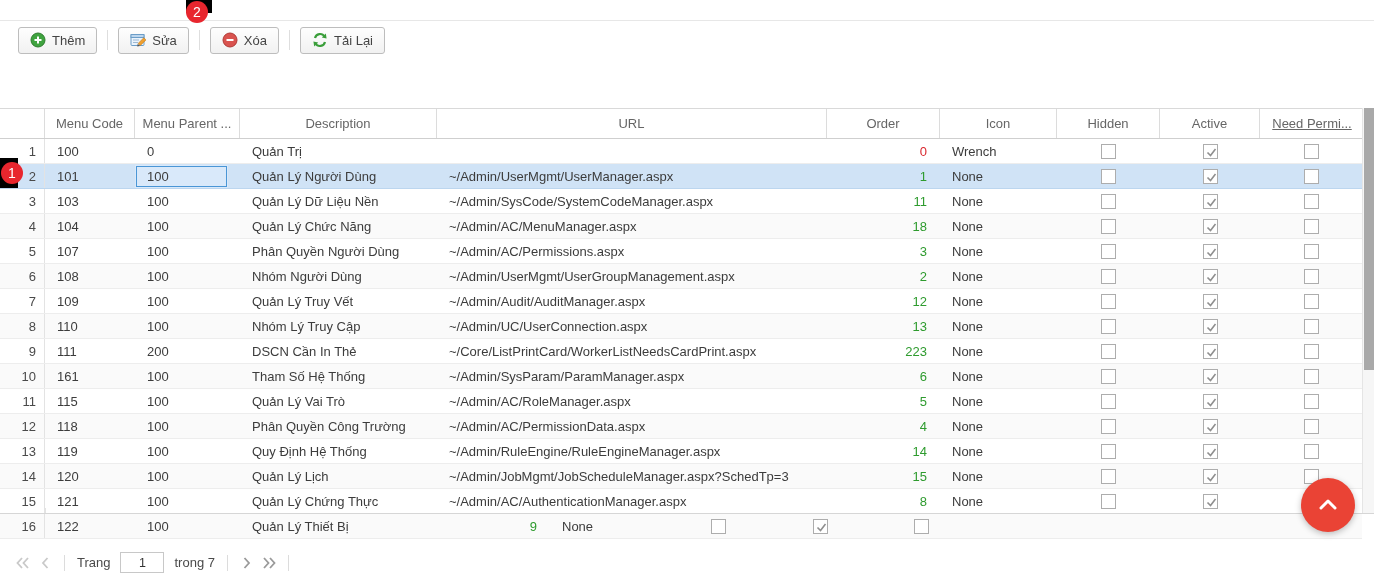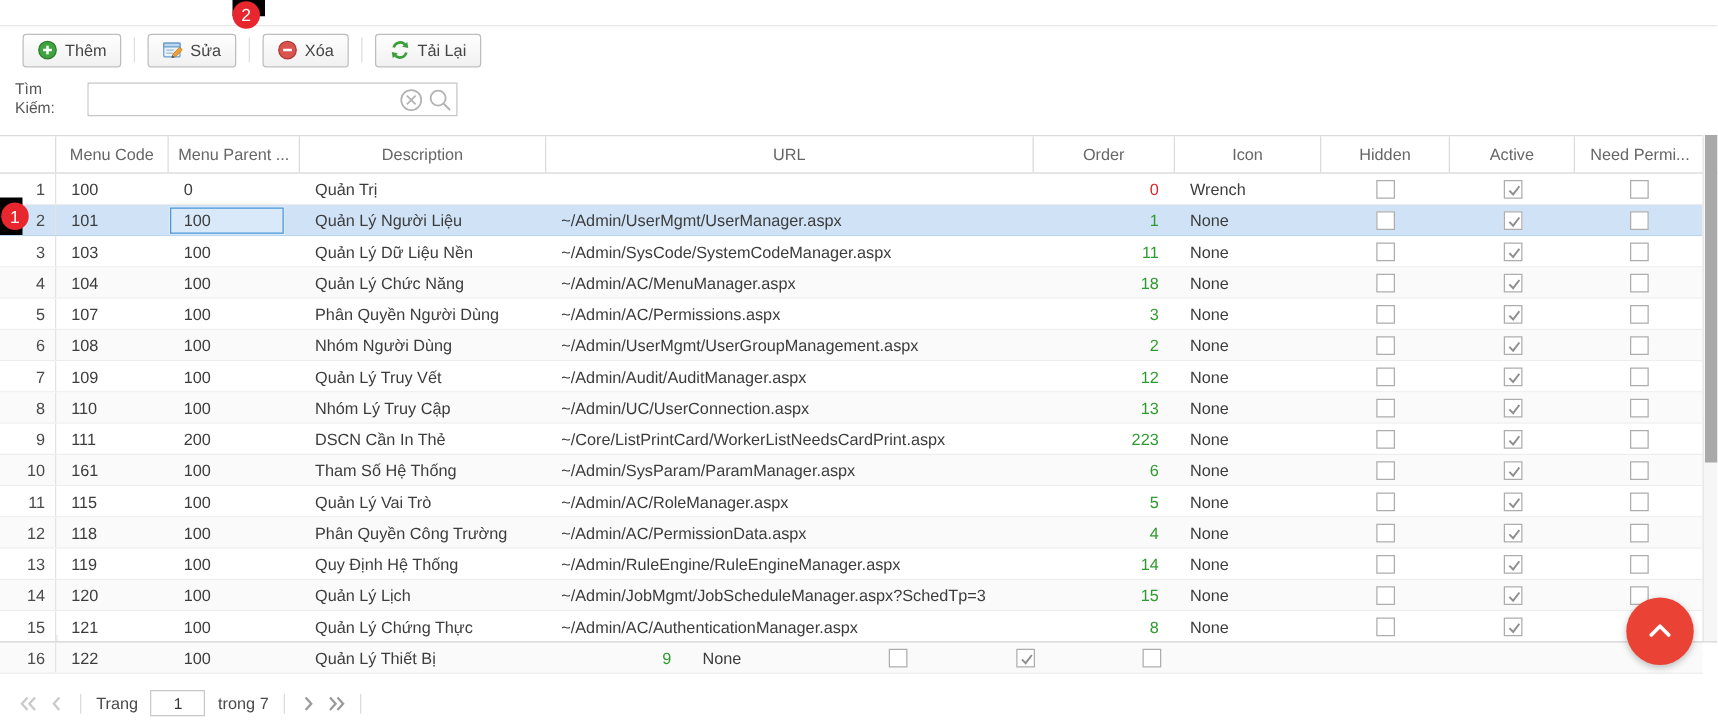--- a/index.html
+++ b/index.html
@@ -23,21 +23,21 @@
   .searchlabel { position:absolute; left:12px; top:6px; width:52px; color:#555; line-height:15px; font-size:12.5px; }
   .searchbox { position:absolute; left:70px; top:8px; width:296px; height:27px; background:#fff; border:1px solid #c6c6c6; display:flex; align-items:center; }
   .searchbox input { flex:1; border:none; outline:none; height:23px; padding:0 6px; font-size:13px; font-family:inherit; }
   .sicon { width:20px; height:20px; margin-right:3px; flex:0 0 auto; cursor:pointer; }
 
   
   .grid { position:absolute; left:0; top:108px; width:1374px; }
   .ghead { display:flex; height:31px; border-top:1px solid #d9d9d9; border-bottom:1px solid #cfcfcf; background:#fff; }
   .ghead .hc { height:100%; display:flex; align-items:center; justify-content:center;
     color:#666; border-right:1px solid #dcdcdc; overflow:hidden; white-space:nowrap; text-overflow:ellipsis; }
-  .ghead .hc:last-child { border-right:none; }
+  .ghead .hc:last-child { border-right:none;text-decoration:underline; }
   .gbody { position:relative; width:1362px; }
   .grow { display:flex; height:25px; border-bottom:1px solid #ededed; background:#fff; align-items:center; }
   .grow.alt { background:#fafafa; }
   .grow.sel { background:#d0e3f6; border-bottom:1px solid #bcd6ef; }
   .cell { height:100%; display:flex; align-items:center; overflow:hidden; white-space:nowrap; }
   .c-num   { width:45px;  justify-content:flex-end; padding-right:8px; color:#4a4a4a; border-right:1px solid #e3e3e3; }
   .c-code  { width:90px;  padding-left:12px; }
   .c-parent{ width:105px; padding-left:12px; }
   .c-desc  { width:197px; padding-left:12px; }
   .c-url   { width:390px; padding-left:12px; }
@@ -125,42 +125,20 @@
             <path d="M3 6 A5.2 5.2 0 0 1 12.5 4.5" fill="none" stroke="#3a9e3a" stroke-width="2.2"></path>
             <polygon points="13.8,1.5 14.6,6.4 9.8,5.4" fill="#3a9e3a"></polygon>
             <path d="M13 10 A5.2 5.2 0 0 1 3.5 11.5" fill="none" stroke="#3a9e3a" stroke-width="2.2"></path>
             <polygon points="2.2,14.5 1.4,9.6 6.2,10.6" fill="#3a9e3a"></polygon>
           </svg>
       </span>
       <span>Tải Lại</span>
     </div>
   </div>
 
-  <div class="searchrow">
-    <div class="searchlabel">
-      <div>Tìm</div>
-      <div>Kiếm:</div>
-    </div>
-    <div class="searchbox">
-      <input type="text" value="" placeholder="" style="">
-      <span class="sicon">
-        <svg width="20" height="20" viewBox="0 0 20 20">
-            <circle cx="10" cy="10" r="8" fill="none" stroke="#b3b3b3" stroke-width="1.4"></circle>
-            <line x1="6.5" y1="6.5" x2="13.5" y2="13.5" stroke="#b3b3b3" stroke-width="1.4"></line>
-            <line x1="13.5" y1="6.5" x2="6.5" y2="13.5" stroke="#b3b3b3" stroke-width="1.4"></line>
-          </svg>
-      </span>
-      <span class="sicon">
-        <svg width="20" height="20" viewBox="0 0 20 20">
-            <circle cx="8.5" cy="8.5" r="6" fill="none" stroke="#b3b3b3" stroke-width="1.5"></circle>
-            <line x1="13" y1="13" x2="18" y2="18" stroke="#b3b3b3" stroke-width="1.6"></line>
-          </svg>
-      </span>
-    </div>
-  </div>
 
   <div class="grid">
     <div class="ghead">
       <div class="hc" style="width:45px"></div>
       <div class="hc" style="width:90px">Menu Code</div>
       <div class="hc" style="width:105px">Menu Parent ...</div>
       <div class="hc" style="width:197px">Description</div>
       <div class="hc" style="width:390px">URL</div>
       <div class="hc" style="width:113px">Order</div>
       <div class="hc" style="width:117px">Icon</div>
@@ -190,21 +168,21 @@
           <div class="cell c-need">
             <div class="cb"></div>
           </div>
         </div>
         <div class="grow sel">
           <div class="cell c-num">2</div>
           <div class="cell c-code">101</div>
           <div class="cell c-parent" style="padding-left:0">
             <div class="cellfocus">100</div>
           </div>
-          <div class="cell c-desc">Quản Lý Người Liệu</div>
+          <div class="cell c-desc">Quản Lý Người Dùng</div>
           <div class="cell c-url">~/Admin/UserMgmt/UserManager.aspx</div>
           <div class="cell c-order order-green">1</div>
           <div class="cell c-icon">None</div>
           <div class="cell c-hid">
             <div class="cb"></div>
           </div>
           <div class="cell c-act">
             <div class="cb">
               <svg width="13" height="13" viewBox="0 0 13 13">
                 <polyline points="2.5,6.5 5.5,9.5 10.5,3" fill="none" stroke="#8f8f8f" stroke-width="1.6"></polyline>

